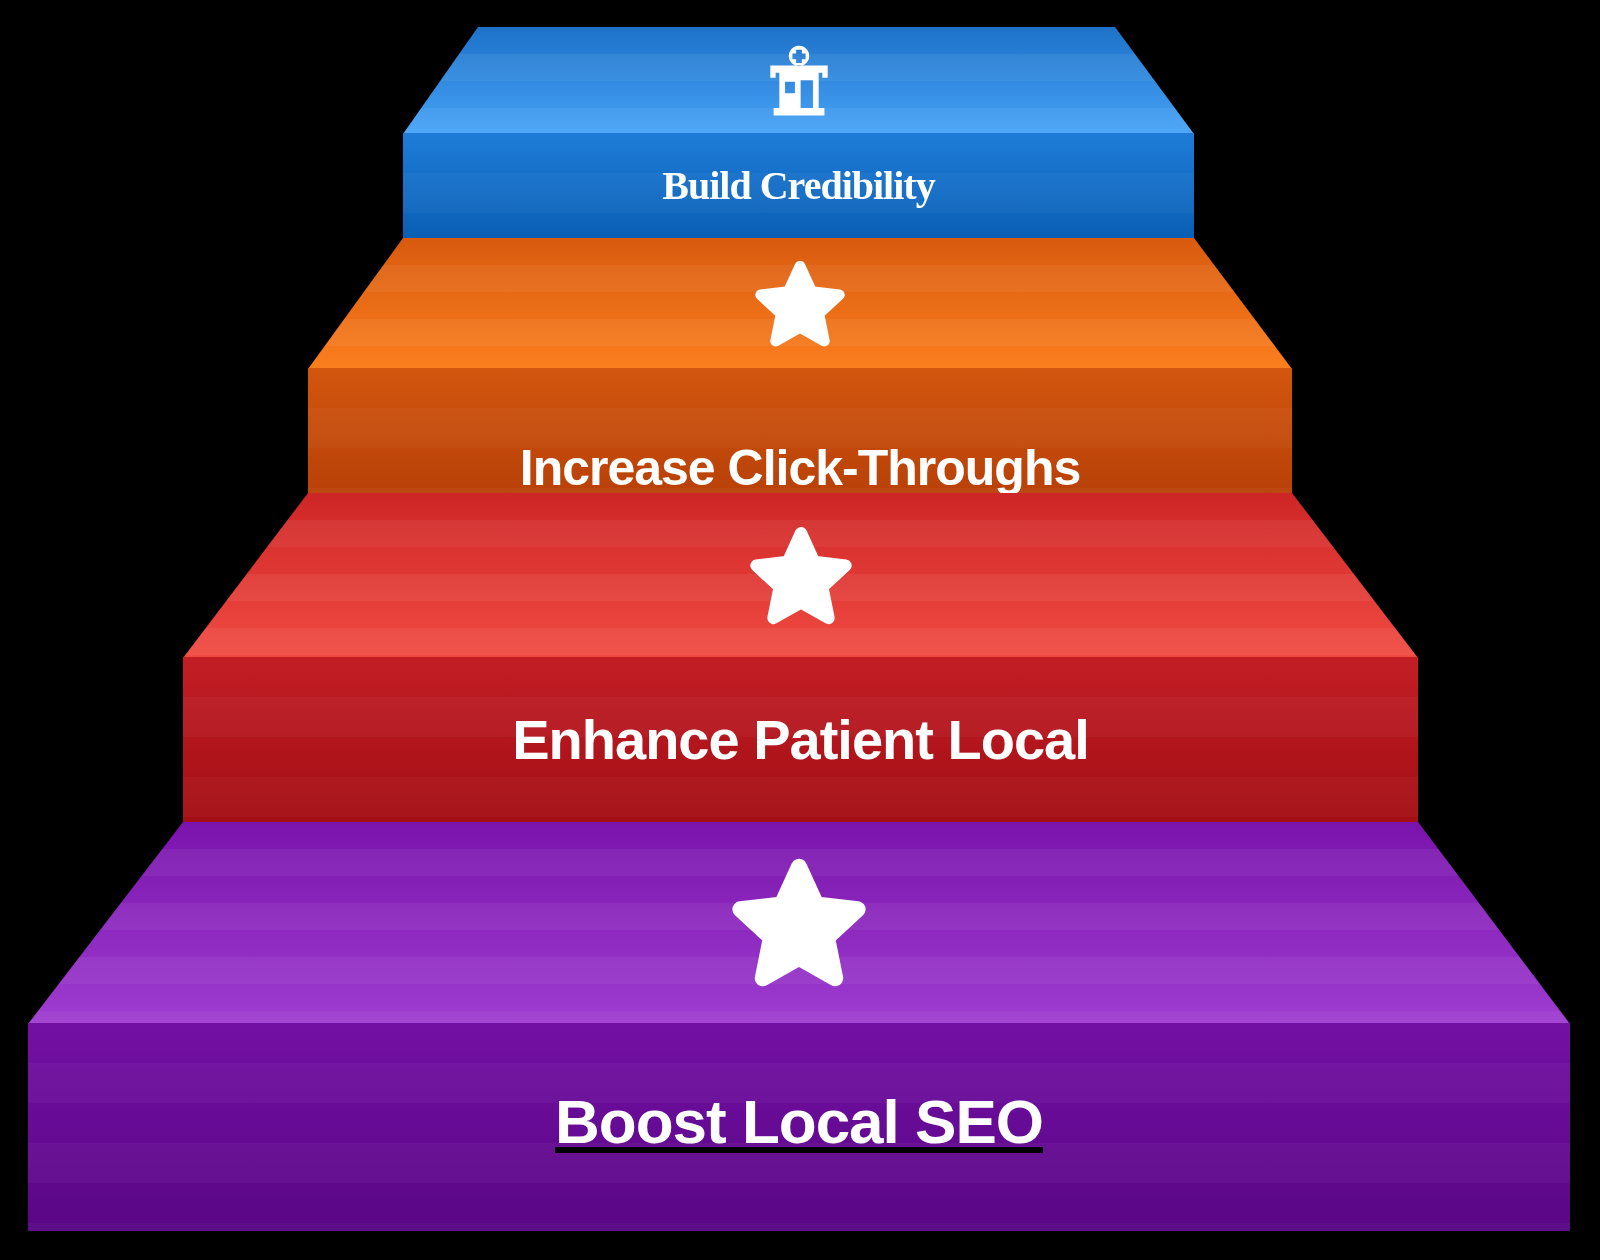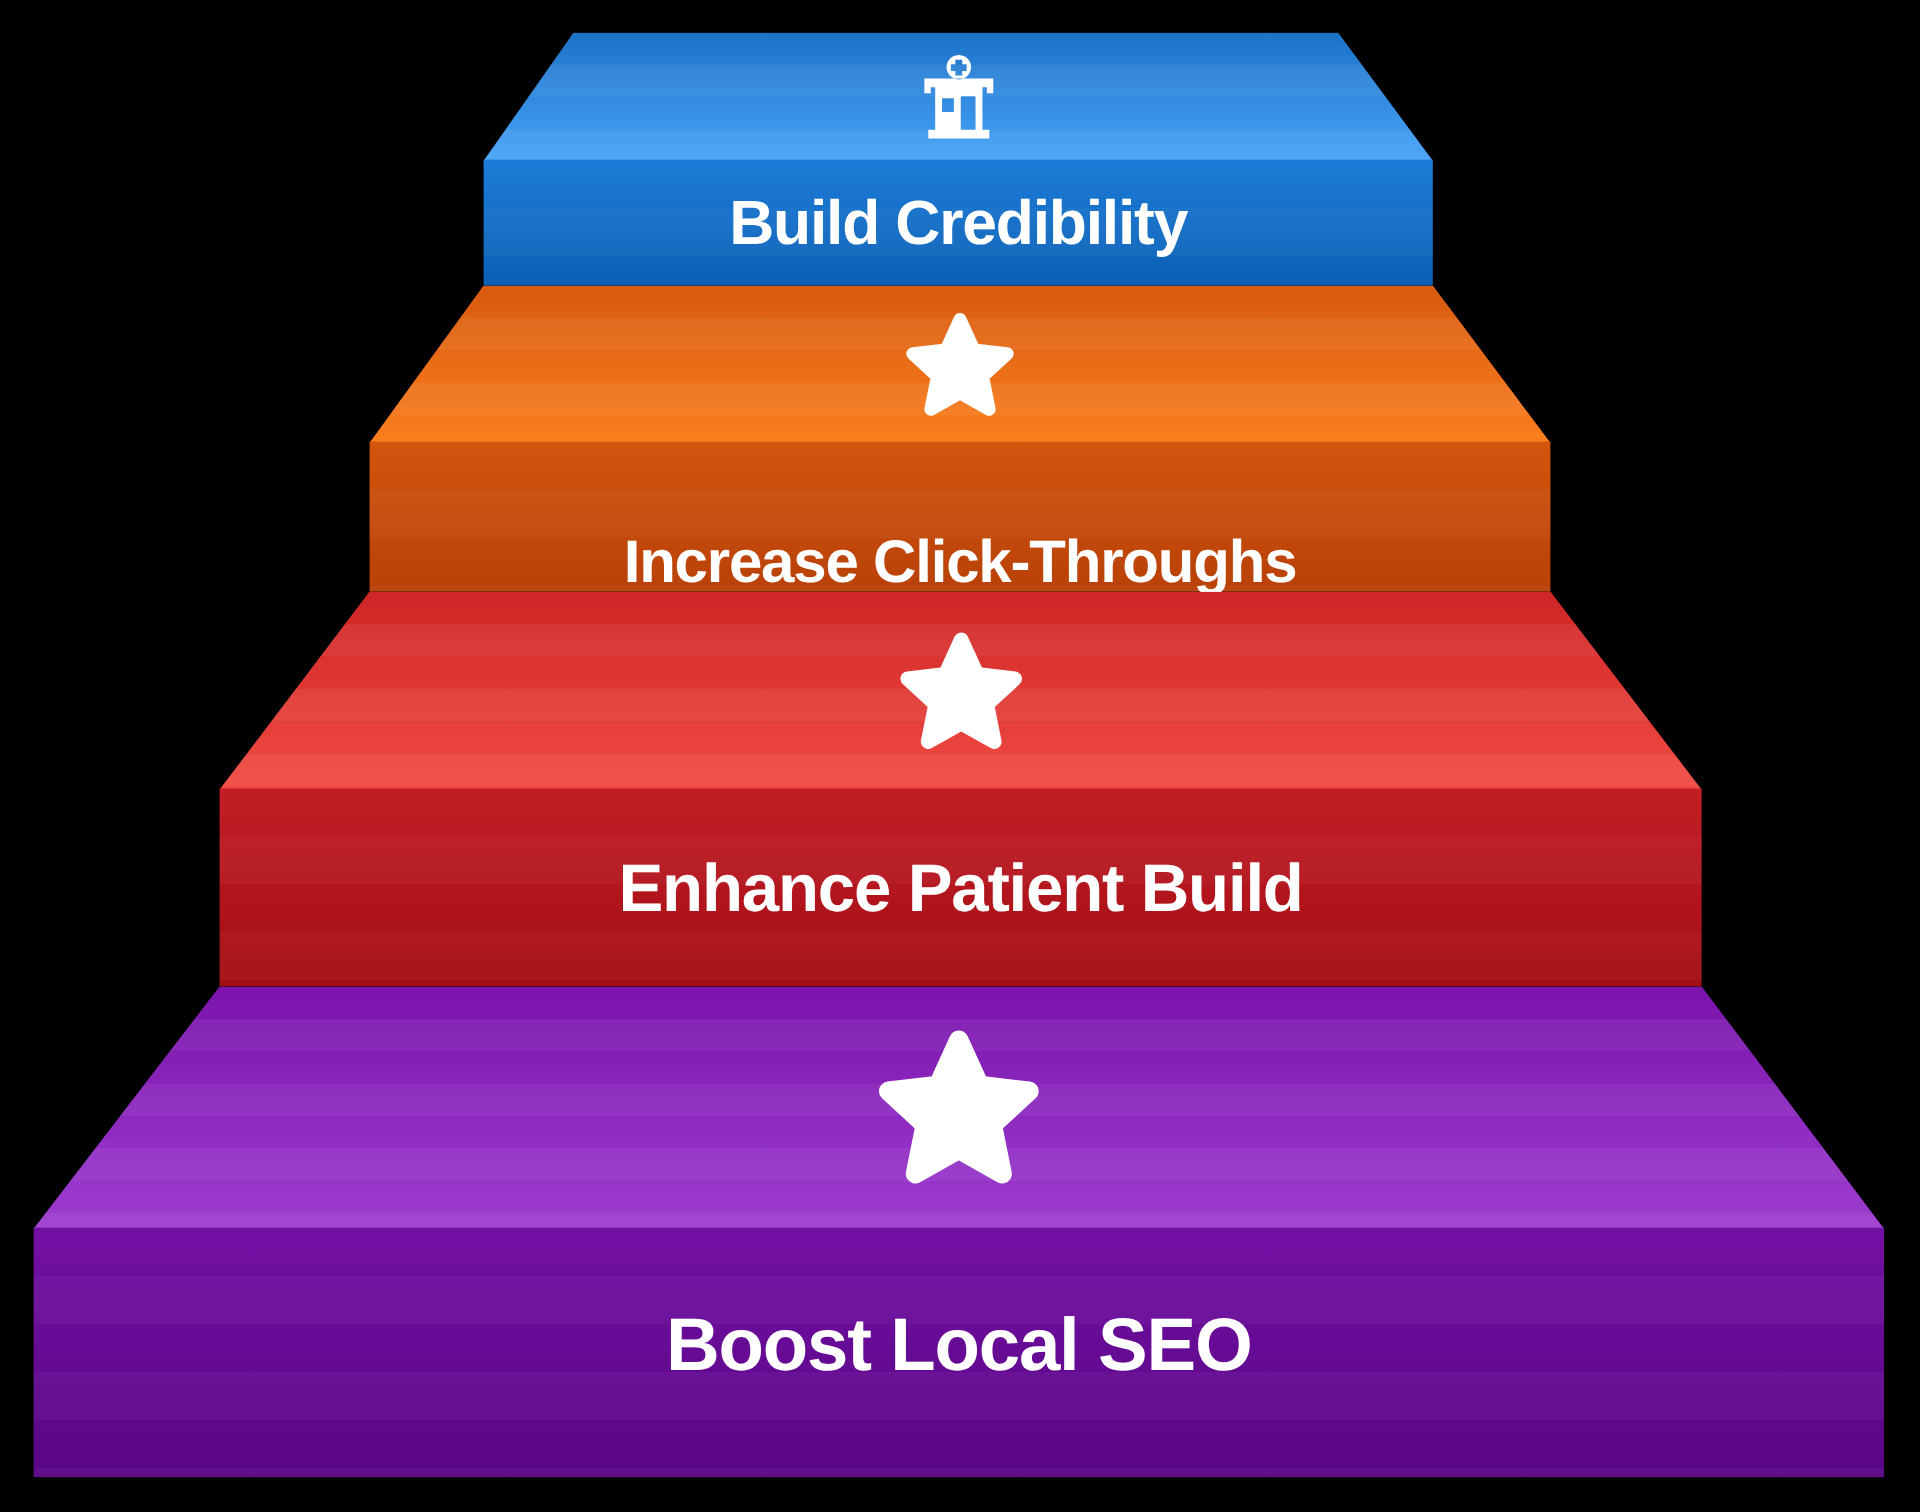--- a/index.html
+++ b/index.html
@@ -38,21 +38,21 @@
     white-space:nowrap;
     line-height:1;
   }
 
   
   .s1 .top{
     left:403px; top:27px; width:791px; height:107px;
     clip-path:polygon(75px 0, 712px 0, 791px 107px, 0 107px);
   }
   .s1 .face{ left:403px; top:133px; width:791px; height:105px; }
-  .s1 .label{ font-size:52px; }
+  .s1 .label{ font-size:40px;font-family:Liberation Serif, serif; }
 
   
   .s2 .top{
     left:308px; top:238px; width:984px; height:131px;
     clip-path:polygon(95px 0, 886px 0, 984px 131px, 0 131px);
   }
   .s2 .face{ left:308px; top:368px; width:984px; height:125px;align-items:flex-end; }
   .s2 .label{ font-size:50px; }
 
   
@@ -61,21 +61,21 @@
     clip-path:polygon(125px 0, 1109px 0, 1235px 165px, 0 165px);
   }
   .s3 .face{ left:183px; top:657px; width:1235px; height:165px; }
   .s3 .label{ font-size:56px; }
 
   
   .s4 .top{
     left:28px; top:822px; width:1542px; height:202px;
     clip-path:polygon(155px 0, 1390px 0, 1542px 202px, 0 202px);
   }
-  .s4 .face{ left:28px; top:1023px; width:1542px; height:208px; padding-bottom:10px; box-sizing:border-box;}
+  .s4 .face{ left:28px; top:1023px; width:1542px; height:208px; padding-bottom:10px; box-sizing:border-box;text-decoration:underline;}
   .s4 .label{ font-size:62px; }
 
   .icon{display:block;}
   .icon svg{display:block;}
 </style>
 </head>
 <body>
 
 <div class="canvas">
 
@@ -116,21 +116,21 @@
 
   <div class="step s3">
     <div class="surface top" style="--top1: #ce2626; --top2: #f14b43; --face1: #c31e26; --face2: #a30e14;">
       <span class="icon">
         <svg width="102" height="102" viewBox="0 0 100 100">
           <path d="M50 8 L62.9 36.2 L93.7 39.8 L70.9 60.8 L77 91.2 L50 76 L23 91.2 L29.1 60.8 L6.3 39.8 L37.1 36.2 Z" fill="#ffffff" stroke="#ffffff" stroke-width="12" stroke-linejoin="round"></path>
         </svg>
       </span>
     </div>
     <div class="surface face" style="--top1: #ce2626; --top2: #f14b43; --face1: #c31e26; --face2: #a30e14;">
-      <span class="label">Enhance Patient Build</span>
+      <span class="label">Enhance Patient Local</span>
     </div>
   </div>
 
   <div class="step s4">
     <div class="surface top" style="--top1: #7a14ac; --top2: #9e3cd0; --face1: #7310a4; --face2: #590685;">
       <span class="icon">
         <svg width="134" height="134" viewBox="0 0 100 100">
           <path d="M50 8 L62.9 36.2 L93.7 39.8 L70.9 60.8 L77 91.2 L50 76 L23 91.2 L29.1 60.8 L6.3 39.8 L37.1 36.2 Z" fill="#ffffff" stroke="#ffffff" stroke-width="12" stroke-linejoin="round"></path>
         </svg>
       </span>

